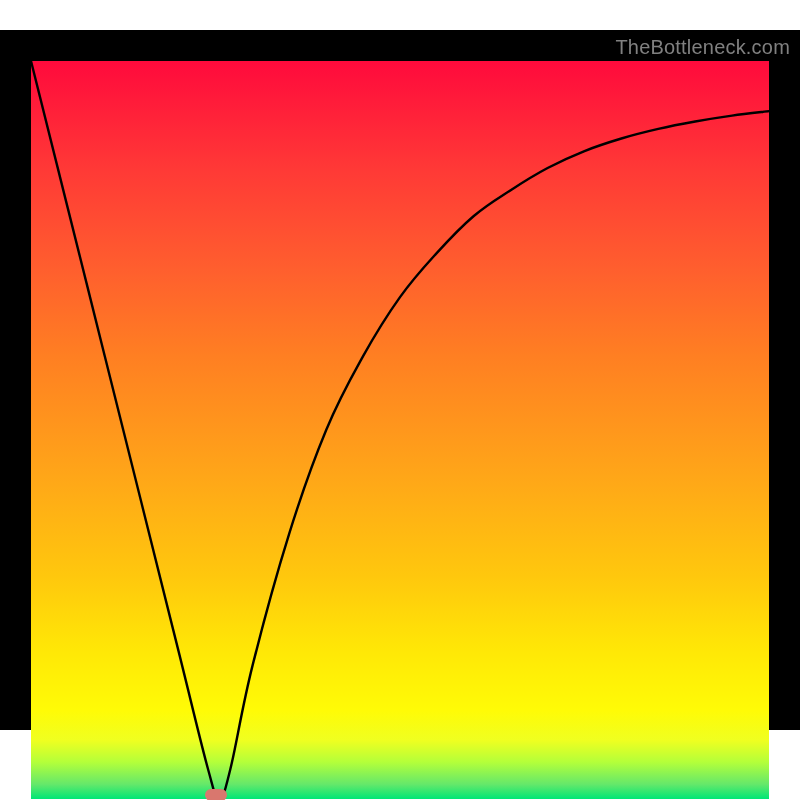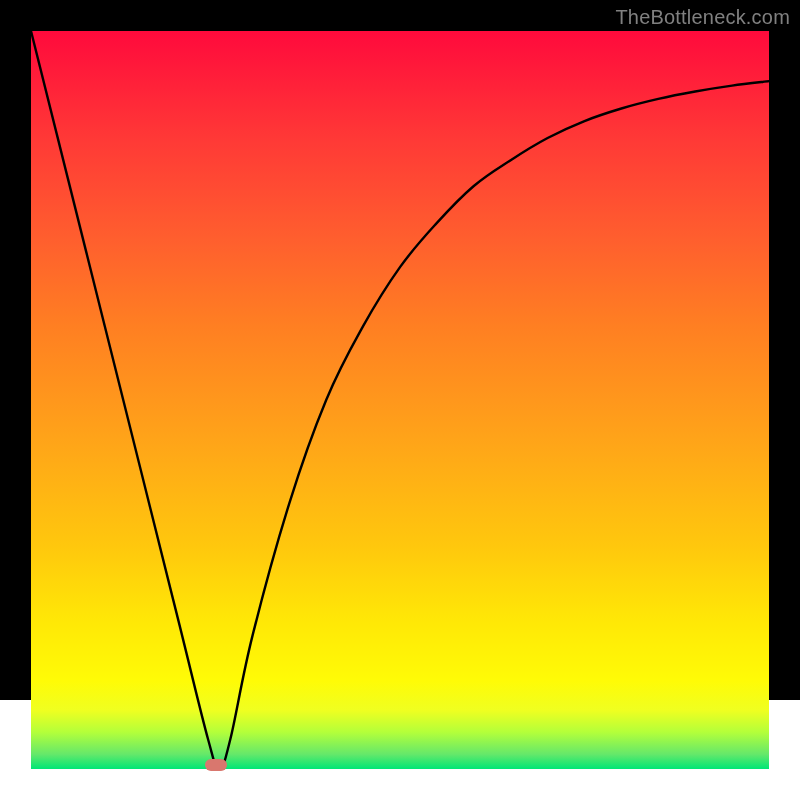--- a/index.html
+++ b/index.html
@@ -8,20 +8,21 @@
     width: 800px;
     height: 800px;
     overflow: hidden;
     font-family: Arial, Helvetica, sans-serif;
   }
   .frame {
     width: 800px;
     height: 700px;
     background: #000000;
     position: relative;
+    margin-top: 30px;
   }
   .plot-area {
     position: absolute;
     left: 31px;
     top: 31px;
     width: 738px;
     height: 738px;
     
     background: linear-gradient(
       to bottom,

